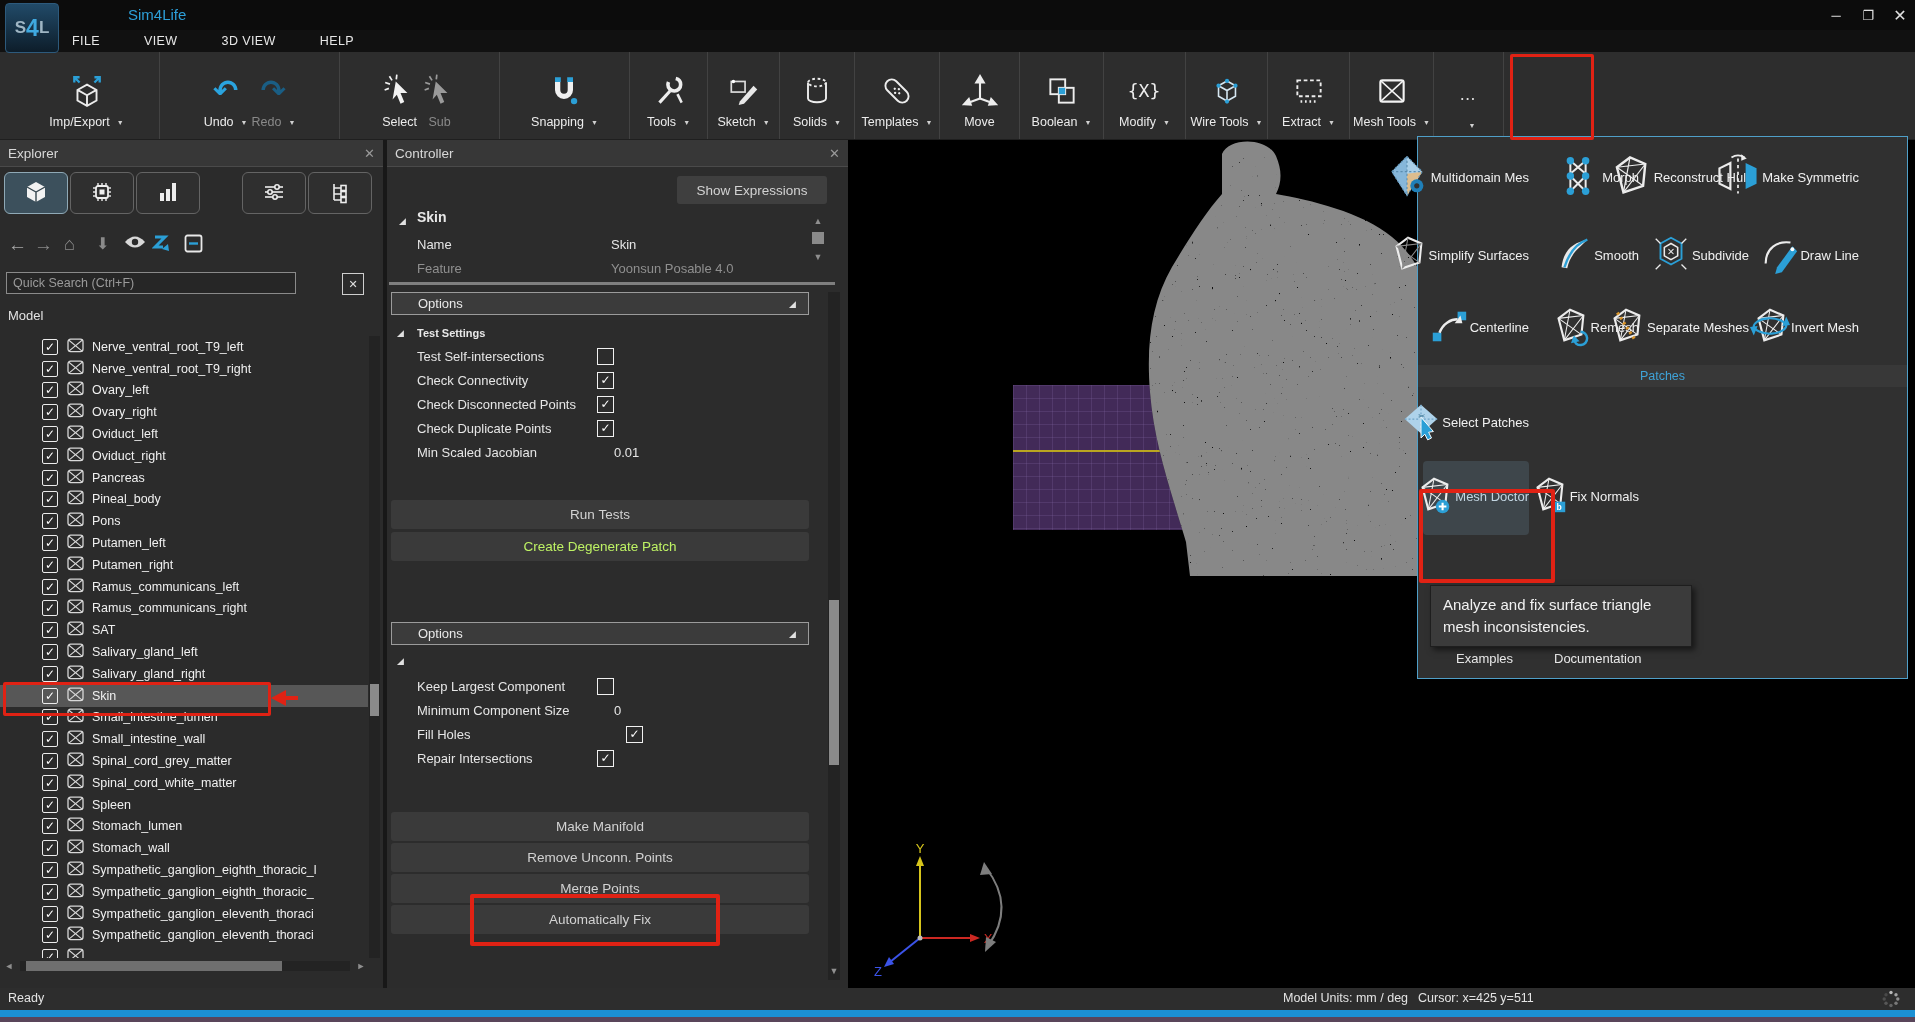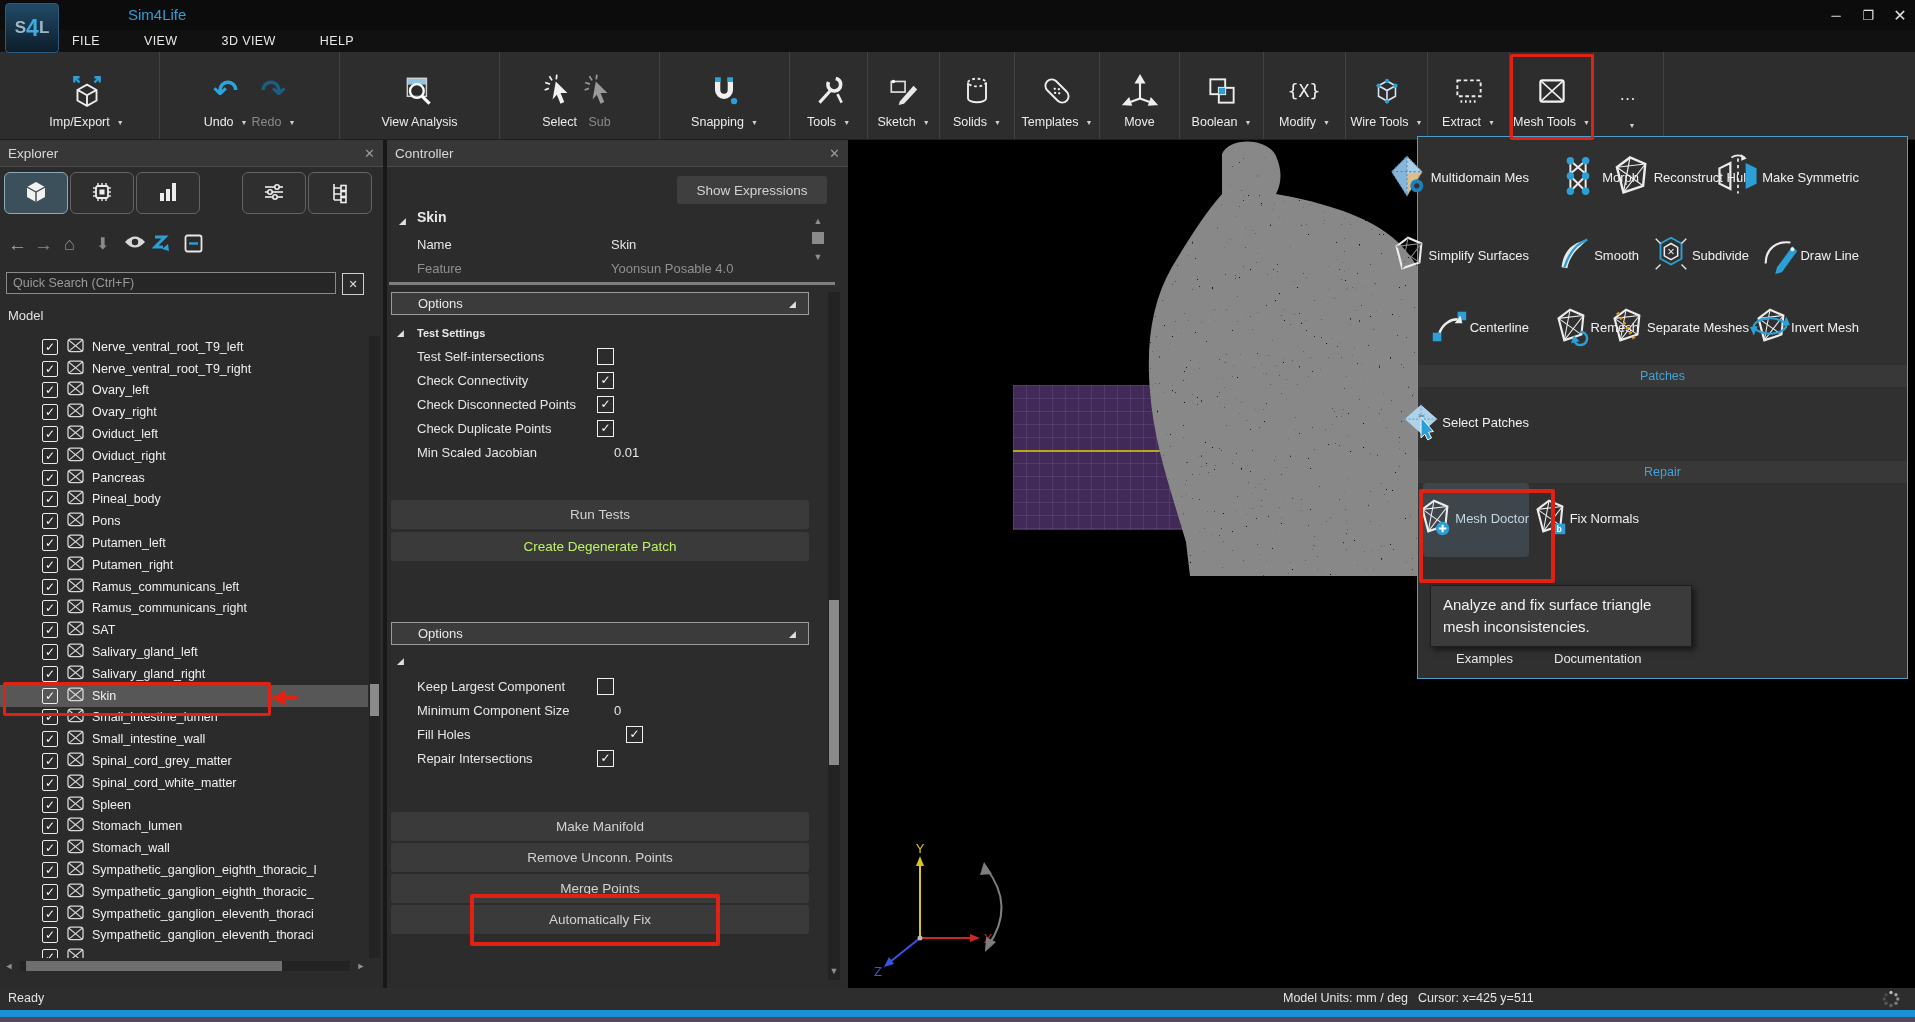--- a/index.html
+++ b/index.html
@@ -30,21 +30,21 @@
   .panel-header{height:26px;background:#373737;border-bottom:1px solid #4a4a4a;display:flex;align-items:center;
                 padding:0 8px;font-size:13.5px;color:#d8d8d8;justify-content:space-between;}
   .panel-x{color:#9a9a9a;font-size:13px;cursor:pointer;}
   #explorer{left:0;top:140px;width:383px;height:848px;}
   #controller{left:387px;top:140px;width:461px;height:848px;background:#2c2c2c;}
   
   .tabbtn{top:32px;width:62px;height:40px;border:1px solid #646464;border-radius:6px;background:#2f2f2f;
           display:flex;align-items:center;justify-content:center;cursor:pointer;}
   .tabbtn.sel{background:#3c505c;border-color:#8fa9b6;}
   .navico{top:94px;font-size:17px;color:#8f8f8f;cursor:pointer;}
-  #qsearch{left:6px;top:132px;width:330px;height:22px;background:#262626;border:1px solid #8a8a8a;color:#dadada;
+  #qsearch{left:6px;top:132px;width:290px;height:22px;background:#262626;border:1px solid #8a8a8a;color:#dadada;
            font-size:12.5px;padding:0 6px;box-sizing:border-box;font-family:inherit;}
   #qsearch::placeholder{color:#9a9a9a;}
   #qclear{left:342px;top:133px;width:20px;height:20px;border:1.5px solid #cfcfcf;display:flex;align-items:center;justify-content:center;
           font-size:11px;color:#e0e0e0;cursor:pointer;}
   #model-label{left:8px;top:168px;font-size:13px;color:#e2e2e2;}
   #tree{left:0;top:196px;width:368px;height:622px;overflow:hidden;}
   .trow{height:21.8px;display:flex;align-items:center;padding-left:42px;cursor:pointer;}
   .trow.sel{background:#575757;}
   .cb{width:14px;height:14px;border:1.6px solid #ececec;border-radius:2px;margin-right:9px;flex:0 0 auto;
       display:flex;align-items:center;justify-content:center;color:#fff;font-size:12px;font-weight:bold;background:#2b2b2b;}
@@ -145,35 +145,20 @@
           <div class="tb-label">
             <span>Redo</span>
             <span class="caret">▼</span>
           </div>
         </div>
       </div>
       <div class="tb-group" style="width: 160px;">
         <div class="tb-item">
           <div class="tb-icon">
             <svg width="36" height="36" viewBox="0 0 34 34">
-              <rect x="6" y="5" width="18" height="6" fill="#8fc3e0"></rect>
-              <rect x="6" y="5" width="18" height="17" fill="none" stroke="#cfcfcf" stroke-width="1.4"></rect>
-              <circle cx="15" cy="17" r="6.5" stroke="#fff" stroke-width="2.2" fill="rgba(40,40,40,.4)"></circle>
-              <line x1="20" y1="22" x2="27" y2="29" stroke="#fff" stroke-width="3"></line>
-            </svg>
-          </div>
-          <div class="tb-label">
-            <span>View Analysis</span>
-          </div>
-        </div>
-      </div>
-      <div class="tb-group" style="width: 160px;">
-        <div class="tb-item">
-          <div class="tb-icon">
-            <svg width="36" height="36" viewBox="0 0 34 34">
               <g stroke="#f2f2f2" stroke-width="1.6">
                 <line x1="7" y1="3" x2="9.5" y2="7"></line>
                 <line x1="3" y1="9" x2="7.5" y2="10.5"></line>
                 <line x1="14" y1="1.5" x2="13.5" y2="6"></line>
                 <line x1="2.5" y1="16" x2="6.5" y2="14.5"></line>
               </g>
               <polygon points="13,8 24,19 17.5,19 21,27.5 17.5,29 14,20.5 10,25" fill="#f2f2f2"></polygon>
             </svg>
           </div>
           <div class="tb-label">
@@ -986,21 +971,20 @@
           <div class="mm-tile">
             <div><svg width="42" height="42" viewBox="0 0 44 44">
                 <polygon points="22,5 39,20 22,35 5,20" fill="#aed2ea"></polygon>
                 <path d="M22,5 V35 M5,20 H39" stroke="#6fa3c6" stroke-width="1.2" stroke-dasharray="2 2"></path>
                 <text x="19" y="20" font-size="9" fill="#36718f">✂</text>
                 <path d="M22 18 l13 15 -5 .8 3 6 -4 2 -3 -6 -4 4 Z" fill="#2b9fd6" stroke="#fff" stroke-width="1"></path>
               </svg></div>
             <div class="mlab">Select Patches</div>
           </div>
         </div>
-        <div class="mm-sect">Repair</div>
         <div class="mm-row" style="height: 74px;">
           <div class="mm-tile hl">
             <div><svg width="42" height="42" viewBox="0 0 44 44">
  <polygon points="10,14 22,5 36,11 34,31 16,37" fill="none" stroke="#ececec" stroke-width="2.2"></polygon>
  <path d="M10,14 L34,31 M22,5 L16,37 M36,11 L10,14 M36,11 L16,37" stroke="#ececec" stroke-width="1.1" fill="none"></path>
                 <circle cx="31" cy="34" r="7" fill="#2b9fd6"></circle>
                 <path d="M31 30 v8 M27 34 h8" stroke="#fff" stroke-width="2.2"></path>
               </svg></div>
             <div class="mlab">Mesh Doctor</div>
           </div>

